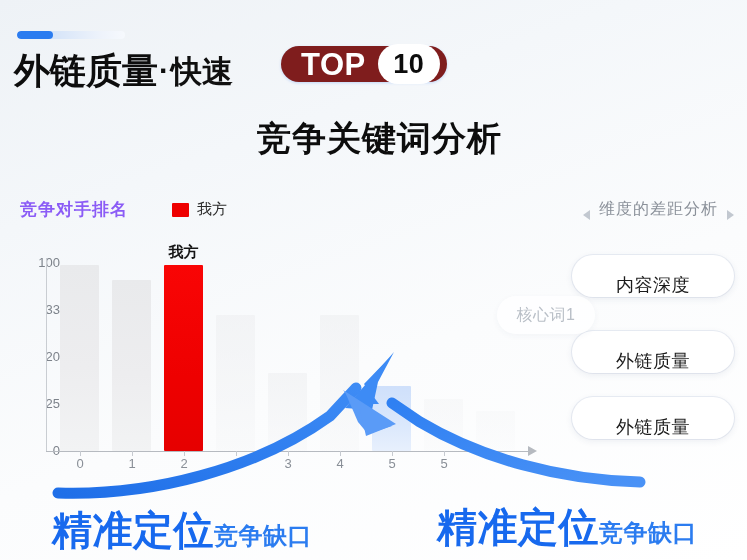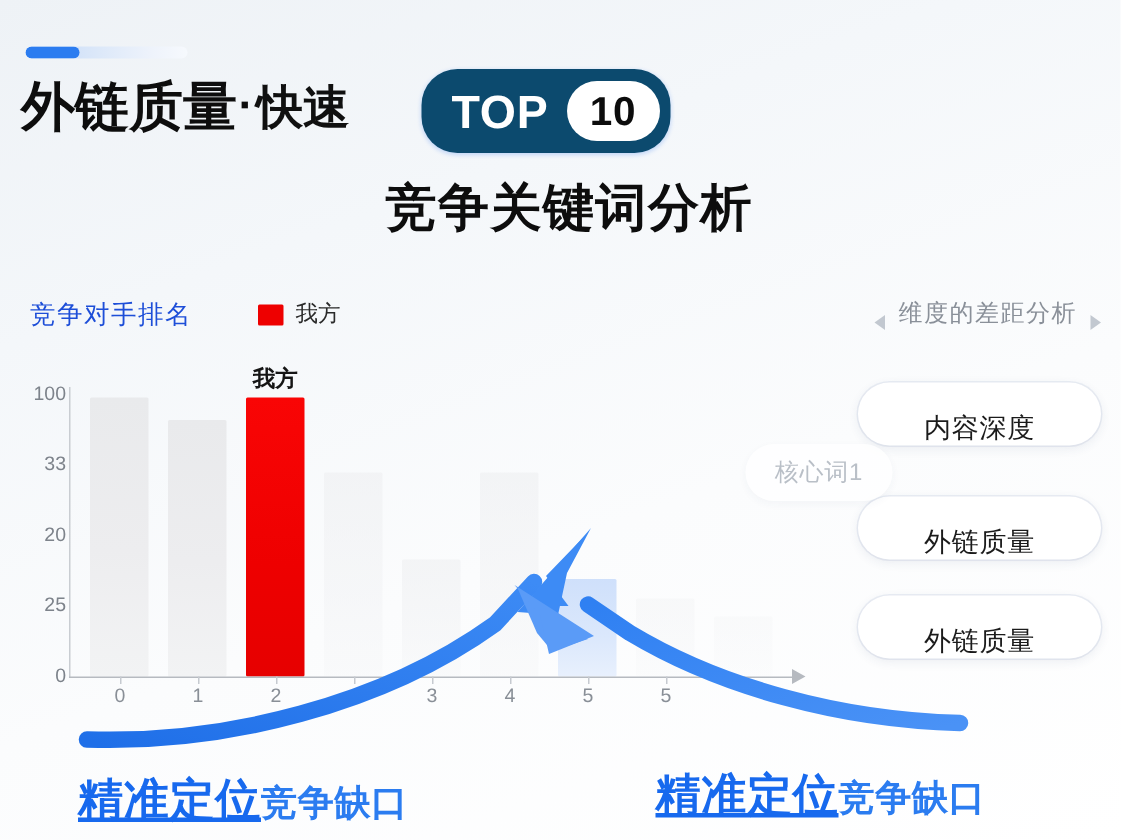--- a/index.html
+++ b/index.html
@@ -33,22 +33,22 @@
     font-size: 36px; font-weight: 700; color: #0d0d0d;
     letter-spacing: 0px; line-height: 1;
   }
   .h-dot { font-size: 30px; font-weight: 700; color: #0d0d0d; margin: 0 1px; }
   .h-sub {
     font-size: 31px; font-weight: 700; color: #101010; line-height: 1;
     margin-left: 1px;
   }
   .top-badge {
     position: absolute; left: 281px; top: 46px;
-    height: 56px; display: flex; align-items: center;
-    background: #0c4a6e; border-radius: 24px;
+    height: 36px; display: flex; align-items: center;
+    background: #7f1d1d; border-radius: 24px;
     padding: 0 7px 0 20px;
     box-shadow: 0 1px 3px rgba(20,100,240,.22);
   }
   .top-badge .tword {
     font-size: 31px; font-weight: 700; color: #ffffff;
     letter-spacing: .5px; line-height: 1; padding-right: 12px;
   }
   .top-badge .tnum {
     width: 62px; height: 40px; border-radius: 20px; background: #ffffff;
     display: flex; align-items: center; justify-content: center;
@@ -61,21 +61,21 @@
     font-size: 34px; font-weight: 700; color: #0d0d0d;
     letter-spacing: 1px;
     margin-left: 12px;
   }
 
   
   .legend-left {
     position: absolute; left: 20px; top: 198px;
     display: flex; align-items: center; gap: 44px;
   }
-  .legend-title { font-size: 17px; color: #1d4ed8; letter-spacing: 1px; }
+  .legend-title { font-size: 17px; color: #8b5cf6; letter-spacing: 1px; font-weight: bold; }
   .legend-item { display: flex; align-items: center; gap: 8px; }
   .legend-swatch { width: 17px; height: 14px; background: #ee0000; border-radius: 1px; }
   .legend-label { font-size: 15px; color: #2a2a2a; font-weight: 500; }
 
   .legend-right {
     position: absolute; right: 13px; top: 199px;
     display: flex; align-items: flex-end; gap: 9px;
   }
   .legend-right .lr-text { font-size: 16px; color: #8a9099; letter-spacing: 1px; }
   .tri { width: 0; height: 0; border-top: 5px solid transparent; border-bottom: 5px solid transparent; }
@@ -98,21 +98,21 @@
   .xaxis-arrow {
     position: absolute; left: 528px; top: 198px;
     width: 0; height: 0;
     border-top: 5px solid transparent; border-bottom: 5px solid transparent;
     border-left: 9px solid #b6bac0;
   }
   .ytick {
     position: absolute; right: 0; width: 44px; text-align: right;
     font-size: 13px; color: #7d838b; transform: translateY(-50%);
   }
-  .ytick-group { position: absolute; left: 0; top: 0; width: 44px; height: 212px; }
+  .ytick-group { position: absolute; left: 16px; top: 0; width: 44px; height: 212px; }
 
   .bars { position: absolute; left: 47px; top: 10px; width: 484px; height: 193px; }
   .bar {
     position: absolute; bottom: 0; width: 39px;
     background: linear-gradient(180deg, #e9eaec 0%, #ededef 55%, #f2f3f4 100%);
     border-radius: 1px;
   }
   .bar.faint {
     background: linear-gradient(180deg, #edeef0 0%, #f2f3f5 60%, #f7f8f9 100%);
     opacity: .55;
@@ -162,21 +162,21 @@
     box-shadow: 0 2px 6px rgba(42,66,110,.045);
   }
 
   
   .caption {
     position: absolute; display: flex; align-items: baseline;
   }
   .cap-left  { left: 52px;  top: 503px; }
   .cap-right { left: 437px; top: 500px; }
   .cap-big {
-    font-size: 30px; font-weight: 700; color: #1769ee; letter-spacing: .5px; text-decoration: underline;
+    font-size: 40px; font-weight: 700; color: #1769ee; letter-spacing: .5px;
   }
   .cap-small {
     font-size: 24px; font-weight: 700; color: #2b7cf0; letter-spacing: .5px; margin-top: 16px;
   }
 </style>
 </head>
 <body>
 
 <div class="accent-wrap">
   <div class="accent-fill"></div>

